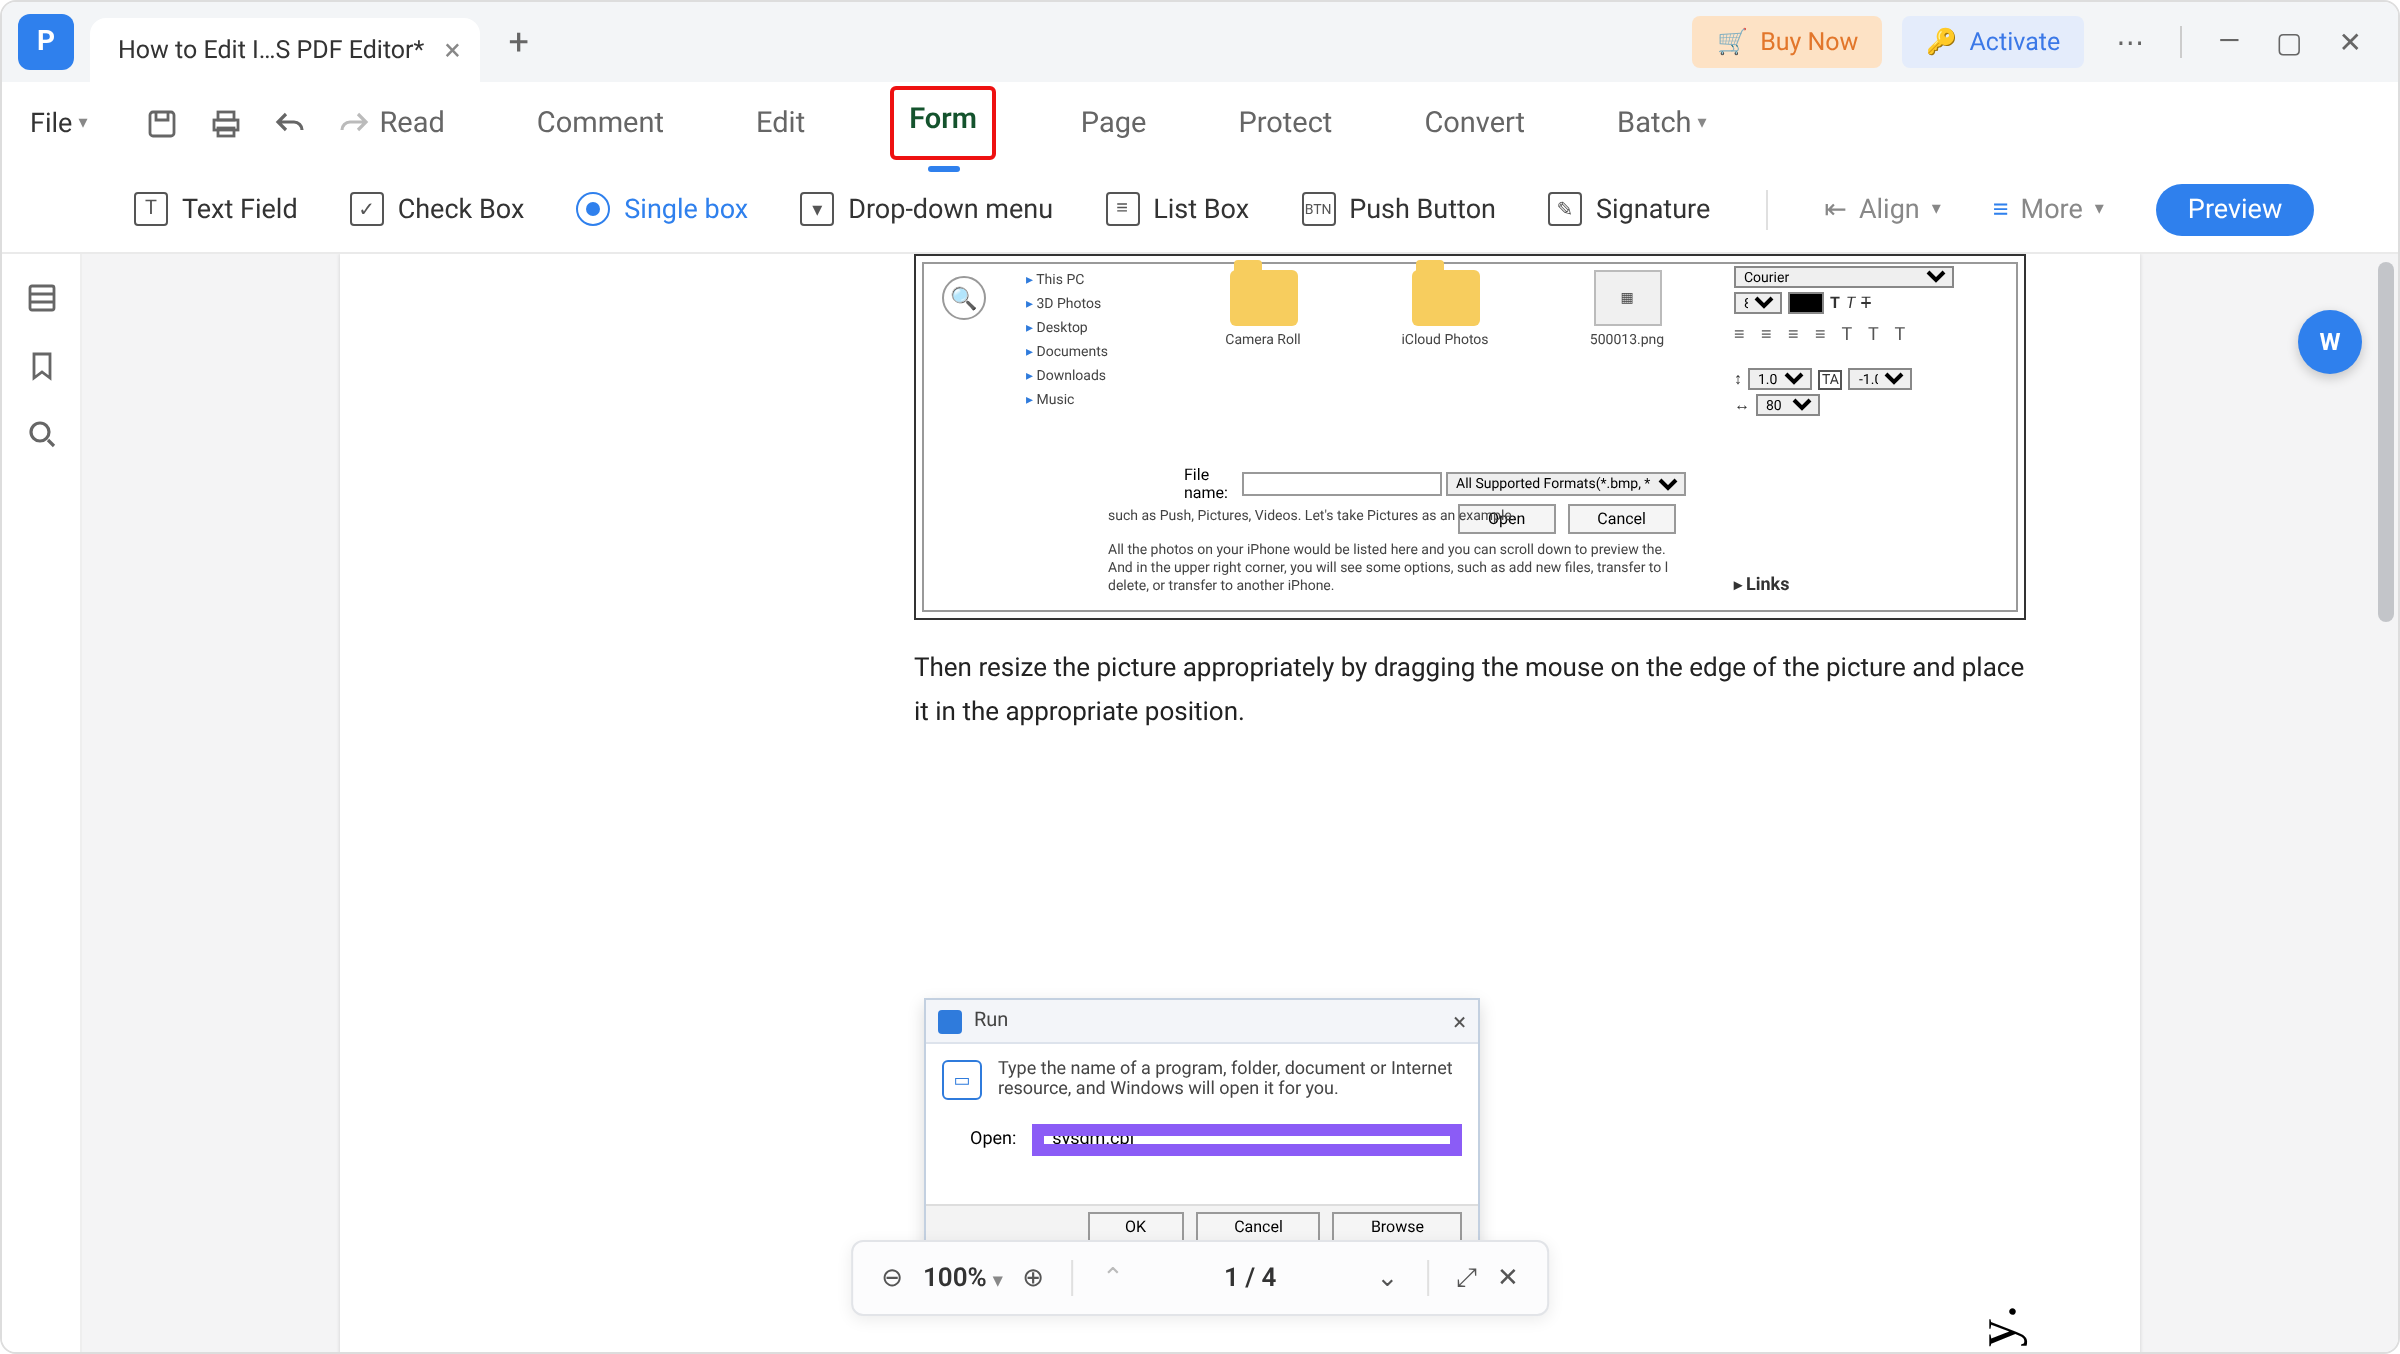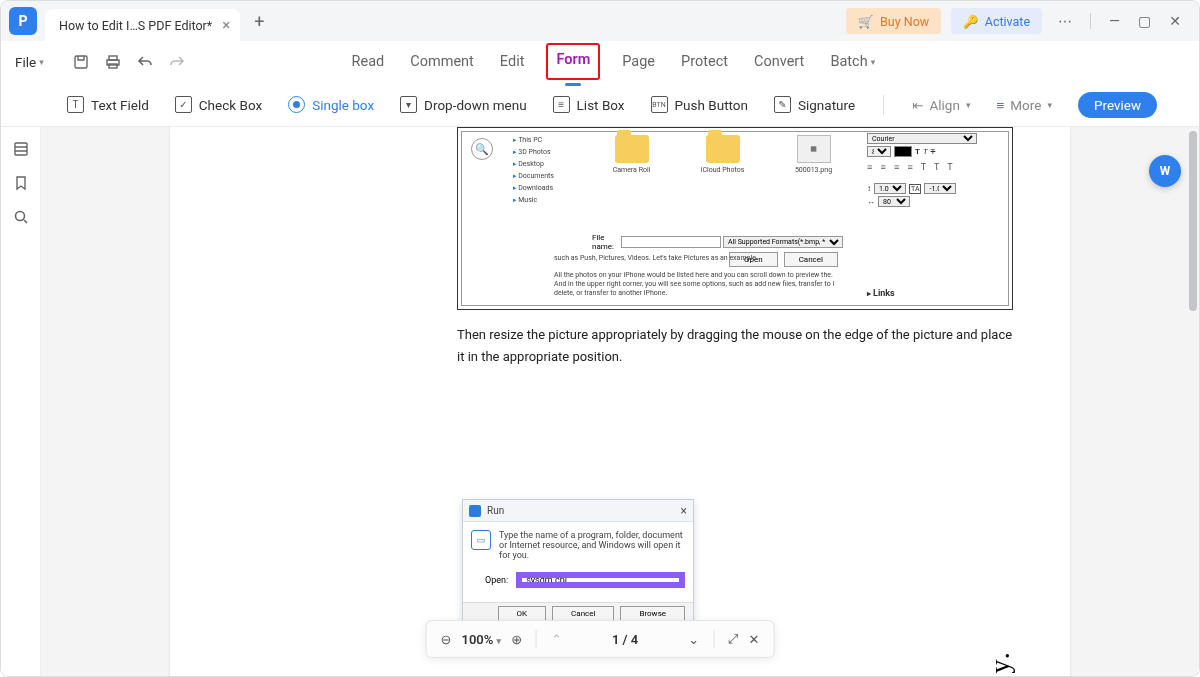--- a/index.html
+++ b/index.html
@@ -17,23 +17,23 @@
 .buy { background: #fde2c5; color: #e2762b; }
 .activate { background: #e4ecfb; color: #3b78e7; }
 .win-ctrl { display: flex; align-items: center; gap: 18px; color: #666; padding: 0 10px 0 6px; font-size: 14px; }
 .win-divider { width:1px; height:16px; background:#ccc; }
 
 
 .menubar { height: 42px; display: flex; align-items: center; padding: 0 8px; border-bottom: 1px solid #eee0; }
 .file-menu { font-size: 13.5px; color: #333; padding: 4px 6px; display:flex;align-items:center;gap:3px;}
 .menubar-icons { margin-left: 22px; display: flex; gap: 14px; color: #666; font-size: 15px; }
 .qi { width:18px; height:18px; display:flex; align-items:center; justify-content:center; }
-.main-menu { flex: 1; display: flex; justify-content: center; align-items: center; gap: 18px; }
+.main-menu { flex: 1; display: flex; align-items: center; gap: 38px; }
 .mm { font-size: 14.5px; color: #666; padding: 2px 4px; display:flex;align-items:center;gap:3px;}
-.mm.active { color: #a21caf; font-weight: 600; position: relative; }
+.mm.active { color: #14532d; font-weight: 600; position: relative; }
 .mm.active::after { content:""; position:absolute; left:50%; transform:translateX(-50%); bottom:-8px; width:16px; height:3px; background:#2f80ed; border-radius:2px; }
 .hl-red { border: 2px solid #e11; padding: 6px 8px 10px 8px; border-radius: 3px; }
 
 
 .toolbar { height: 44px; display: flex; align-items: center; padding: 0 12px 0 66px; gap: 26px; border-bottom: 1px solid #eaeaea; font-size: 13.5px; color: #333; }
 .tl { display: flex; align-items: center; gap: 7px; }
 .tl-icon { width:17px; height:17px; border:1.5px solid #555; border-radius:2px; font-size:10px; display:flex;align-items:center;justify-content:center;color:#555; }
 .tl-icon.blue { border-color:#2f80ed; color:#2f80ed; }
 .tl-icon.circle { border-radius:50%; position:relative; }
 .tl-icon.circle.blue::after{content:"";width:7px;height:7px;background:#2f80ed;border-radius:50%;}
@@ -67,21 +67,21 @@
 .shot1-side-row{display:flex;align-items:center;gap:3px;padding:1px 2px;}
 .shot1-side-row select,.shot1-side-row input{border:1px solid #888;height:11px;font-size:7px;}
 .tdrop{width:110px;}
 .shot1-align{display:flex;gap:5px;padding:4px 2px;font-size:9px;color:#555;letter-spacing:3px;}
 .shot1-links{position:absolute;bottom:4px;left:2px;font-size:9px;font-weight:bold;}
 .shot1-links::before{content:"▸ "; font-size:8px;}
 
 .body-text { position:absolute; left:287px; top:197px; width:560px; font-size:13px; color:#222; line-height:22px; }
 .shot1-article { position:absolute; bottom:7px; left:92px; right:165px; font-size:7px; color:#444; line-height:9px; }
 
-.shot2 { position:absolute; left:292px; top:372px; width:232px; height:128px; border:1px solid #c3d0e0; background:#fff; box-shadow:0 3px 8px rgba(0,0,0,.15);}
+.shot2 { position:absolute; left:292px; top:372px; width:278px; height:128px; border:1px solid #c3d0e0; background:#fff; box-shadow:0 3px 8px rgba(0,0,0,.15);}
 .shot2-title{height:22px;background:#f3f5f9;border-bottom:1px solid #dde3ec;font-size:10px;display:flex;align-items:center;padding:0 6px;gap:6px;color:#444;}
 .shot2-title .x{margin-left:auto;font-size:12px;color:#555;}
 .shot2-body{padding:8px;font-size:9px;color:#444;display:flex;gap:8px;}
 .shot2-open{padding:4px 8px 8px 22px;display:flex;align-items:center;gap:8px;font-size:9px;}
 .shot2-open input{flex:1;border:6px solid #8b5cf6;height:16px;padding:0 4px;font-size:9px;}
 .shot2-foot{position:absolute;bottom:0;left:0;right:0;height:24px;background:#f3f3f3;border-top:1px solid #ddd;display:flex;justify-content:flex-end;gap:6px;padding:3px 8px;}
 .shot2-foot .winbtn{padding:2px 18px;}
 
 .signature-art{position:absolute; right:30px; bottom:120px; font-family:cursive; transform:rotate(-90deg); font-size:28px; letter-spacing:2px;}
 

